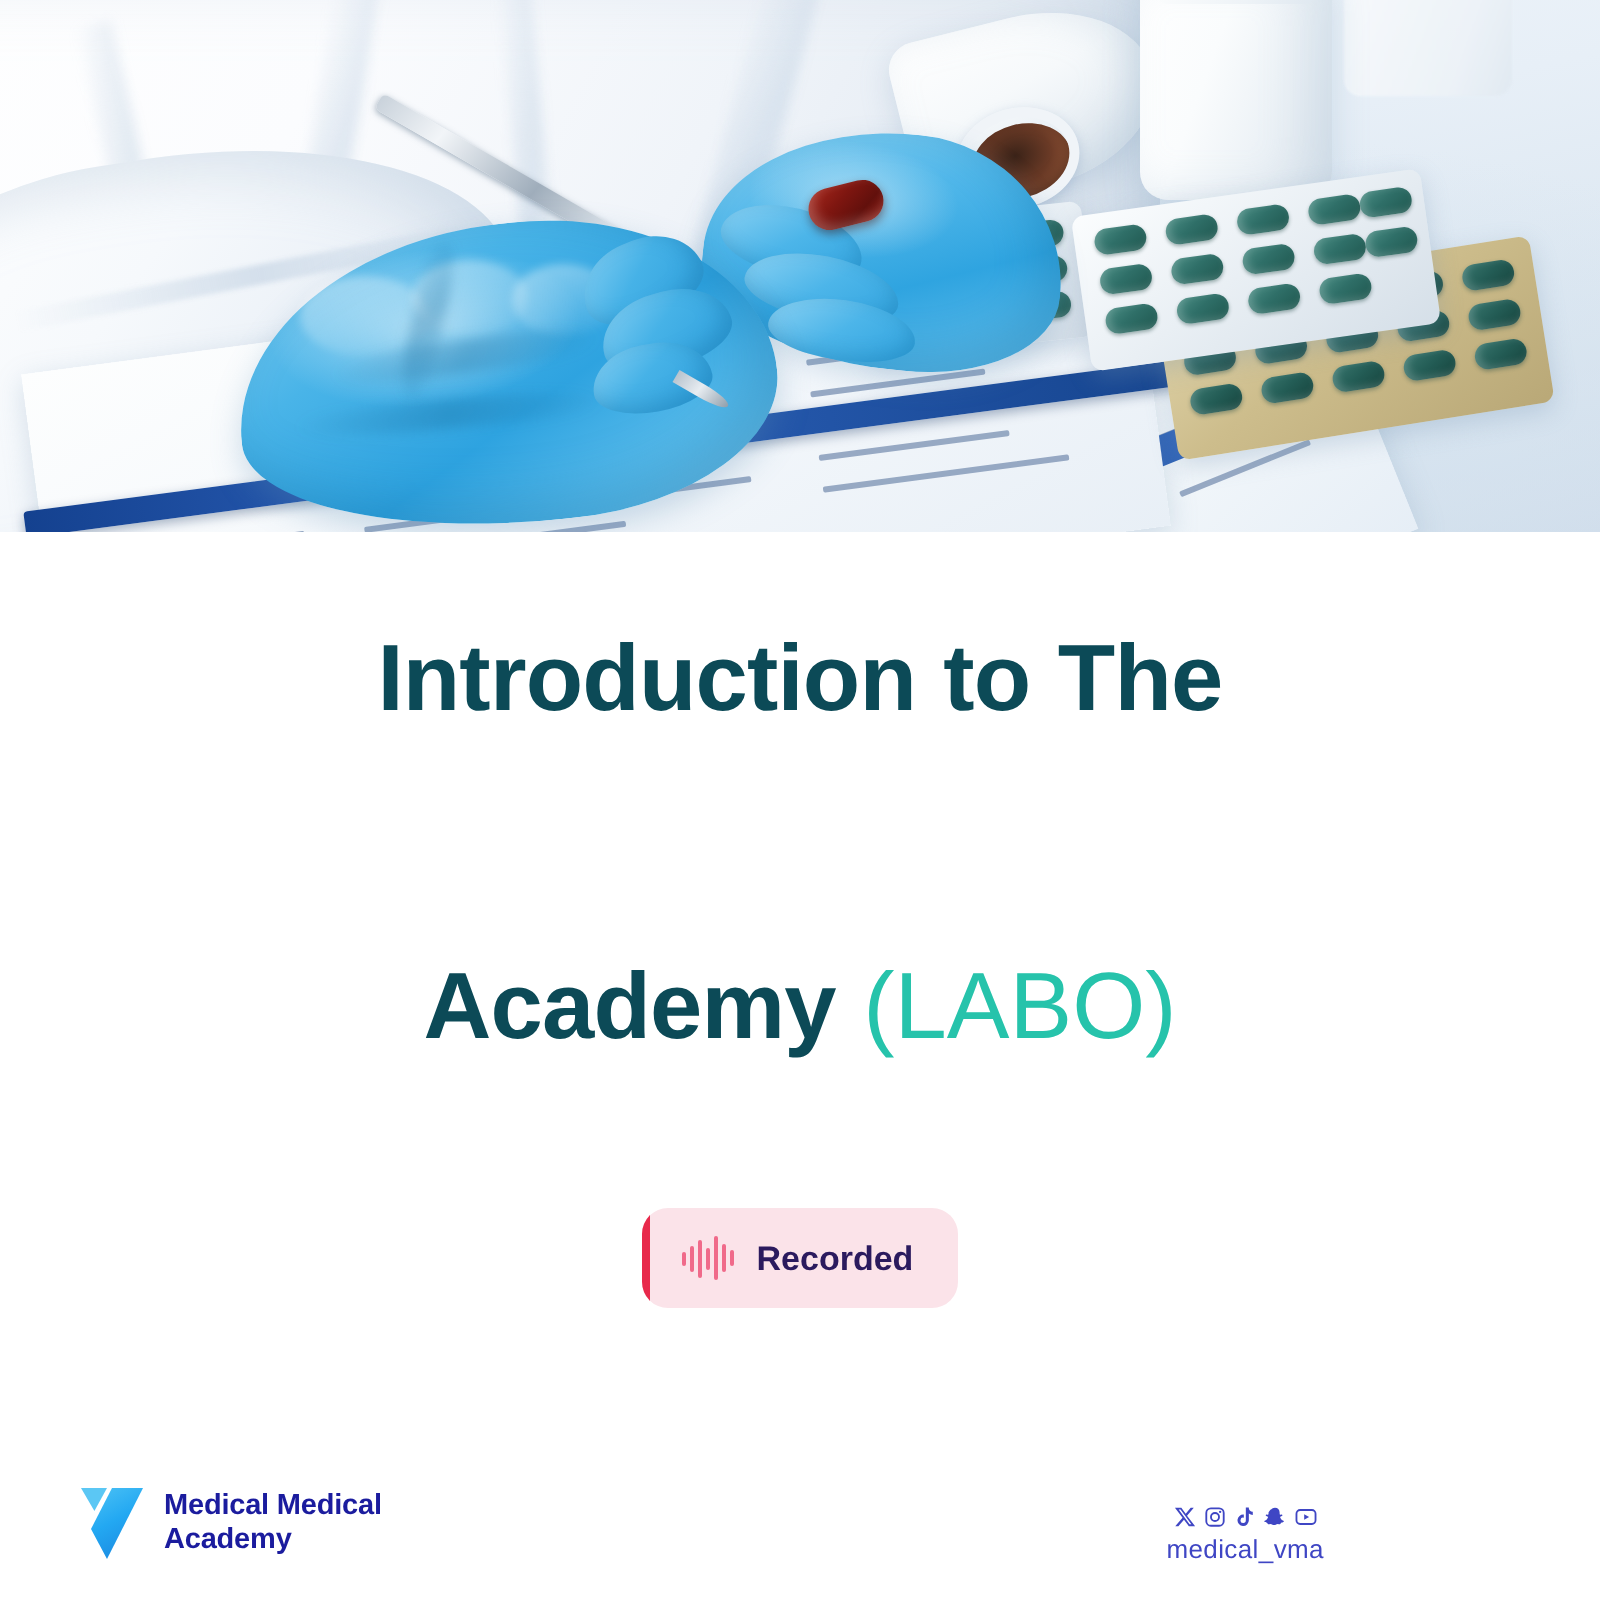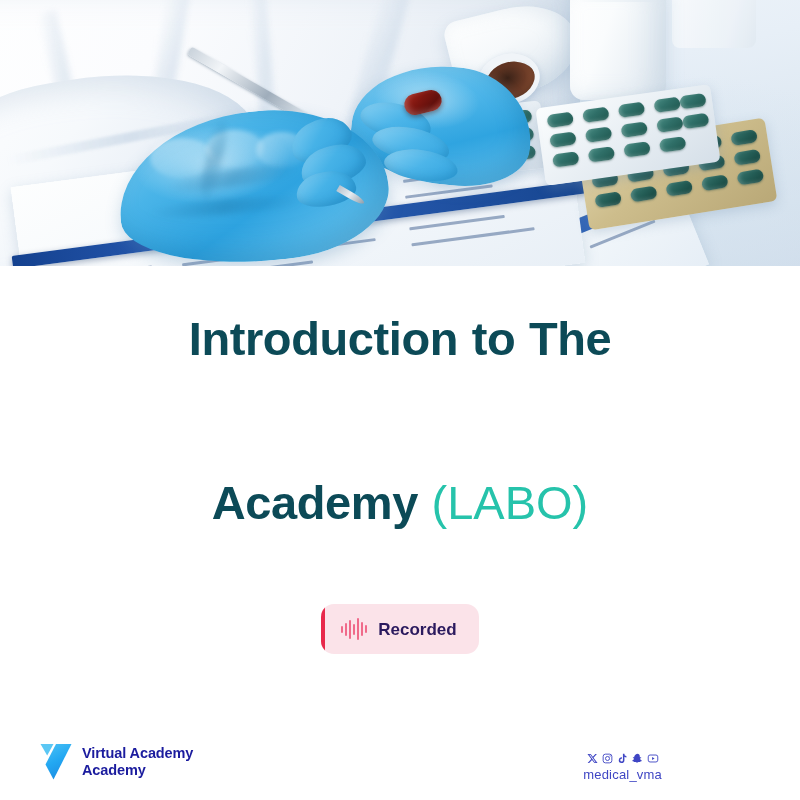--- a/index.html
+++ b/index.html
@@ -629,21 +629,21 @@
               <stop offset="0%" stop-color="#4CC2F5"></stop>
               <stop offset="55%" stop-color="#23A8F2"></stop>
               <stop offset="100%" stop-color="#1C8FE4"></stop>
             </linearGradient>
           </defs>
           <path d="M0.5 2 L13.5 2 L7.2 13.5 Z" fill="#5BC7F4"></path>
           <path d="M16 2 L31.5 2 L13.5 37.5 L5.5 22.5 Z" fill="url(#vgrad)"></path>
         </svg>
       </span>
       <span class="logo-text">
-        <span>Virtual Academy</span><br>
+        <span>Medical Medical</span><br>
         <span>Academy</span>
       </span>
     </div>
 
     <div class="footer-social">
       <div class="social-icons">
 
         <span>
           <svg width="11" height="11" viewBox="0 0 24 24" fill="#3F46C4" aria-hidden="true">
             <path d="M18.2 2h3.4l-7.4 8.5L23 22h-6.8l-5.3-7-6.1 7H1.4l7.9-9.1L1 2h7l4.8 6.4L18.2 2zm-1.2 18h1.9L7.1 3.9H5.1L17 20z"></path>

